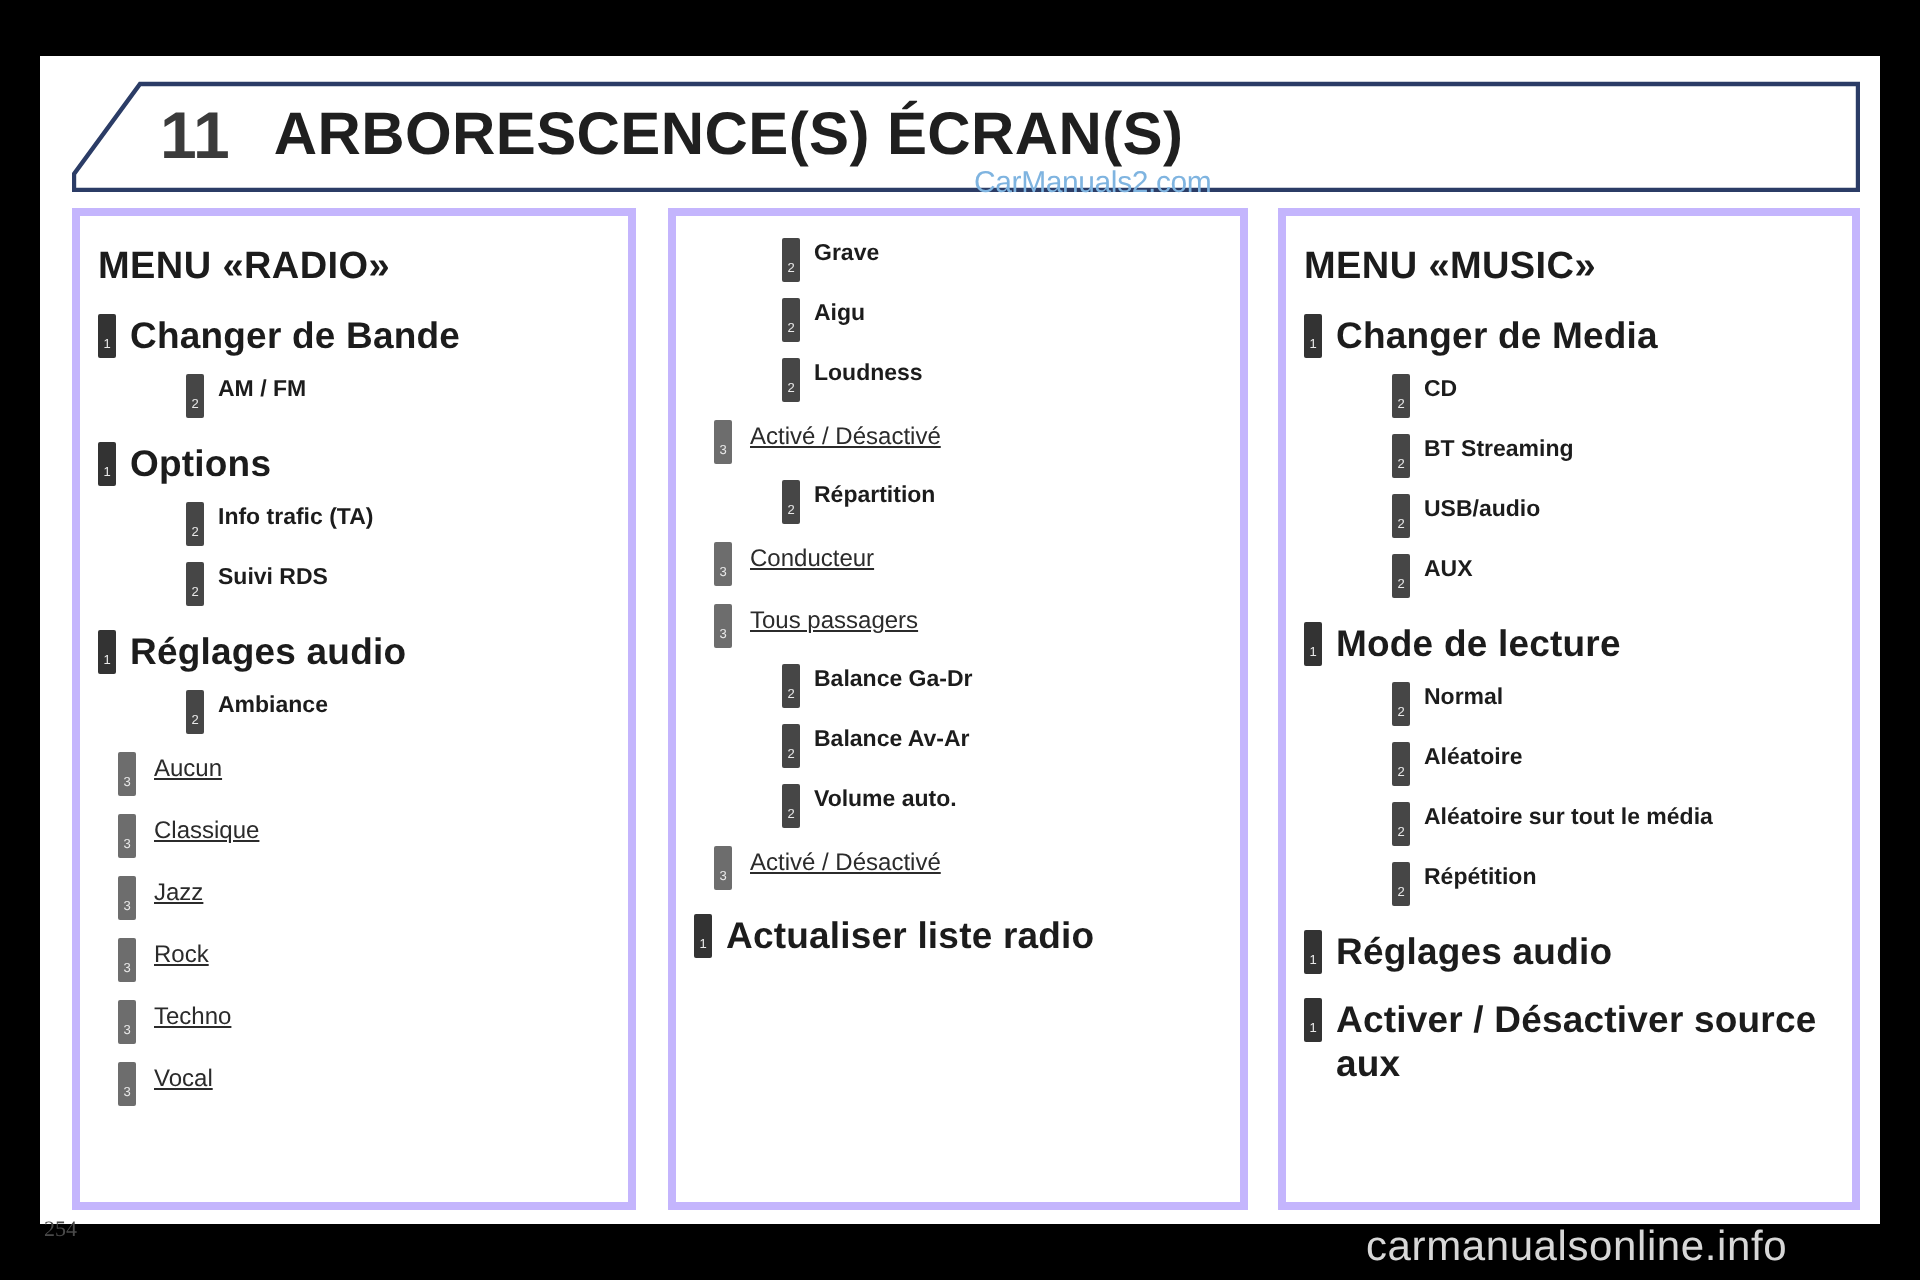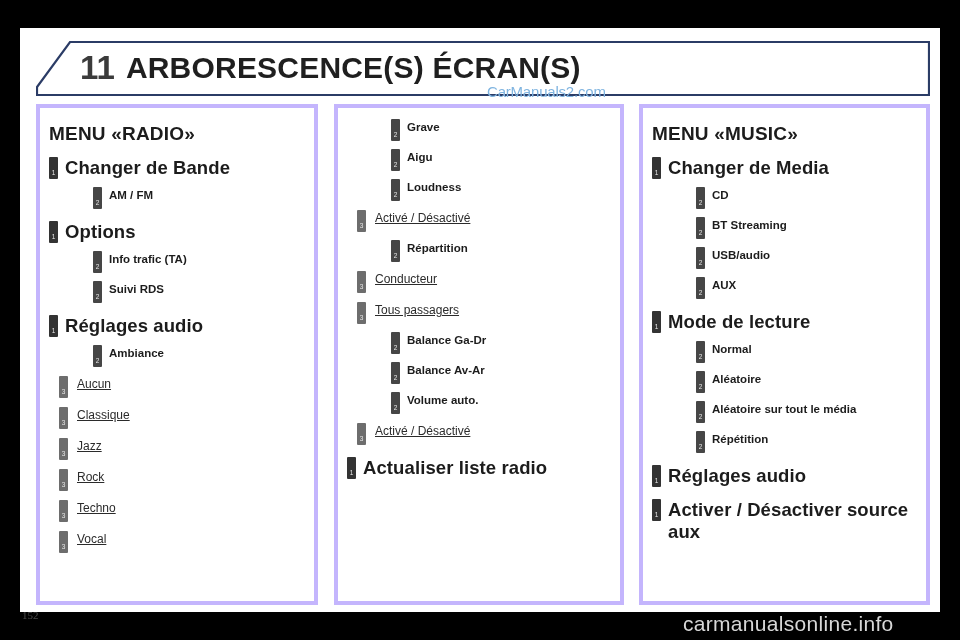--- a/index.html
+++ b/index.html
@@ -40,21 +40,21 @@
     inset: 0;
   }
   #header-shape svg { display: block; }
   #chapter-title-row {
     position: absolute;
     left: 44px;
     top: 6px;
     height: 44px;
     display: flex;
     align-items: center;
-    gap: 11px;
+    gap: 22px;
     white-space: nowrap;
   }
   #chapter-number {
     font-size: 33px;
     font-weight: bold;
     color: #3b3b3b;
     letter-spacing: 0px;
   }
   #chapter-name {
     font-size: 30px;
@@ -453,15 +453,15 @@
           <div class="row lvl1">
             <div class="marker">
               <span>1</span>
             </div>
             <div class="label">Activer / Désactiver source aux</div>
           </div>
         </div>
     </div>
   </div>
 
-  <div id="page-number">152</div>
+  <div id="page-number">254</div>
   <div id="wm-bottom">carmanualsonline.info</div>
 </div>
 
 </body></html>

